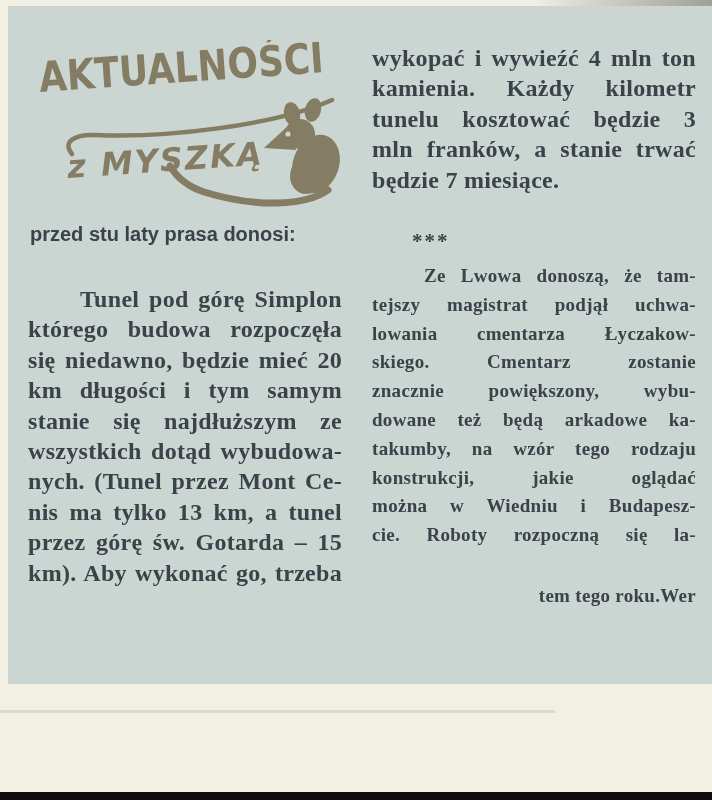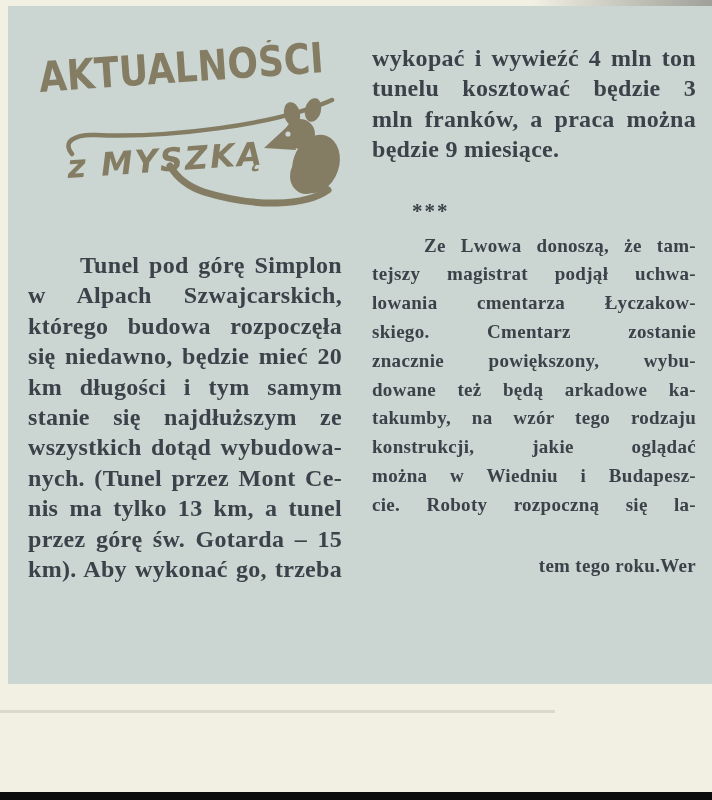--- a/index.html
+++ b/index.html
@@ -80,43 +80,44 @@
           <circle cx="34" cy="30" r="15"></circle>
           <path d="M 24 20 L -2 44 L 30 46 Z"></path>
           <ellipse cx="50" cy="60" rx="23" ry="30" transform="rotate(20 50 60)"></ellipse>
           <ellipse cx="40" cy="72" rx="16" ry="18"></ellipse>
           <circle cx="22" cy="30" r="2.6" fill="var(--panel-bg,#cbd5d1)"></circle>
         </g>
       </svg>
     </div>
 
     <div class="dateline">
+      <div class="lead-line">przed stu laty prasa donosi:</div>
     </div>
 
     <div class="story story-left">
         <div class="tline indent">Tunel pod górę Simplon</div>
-        <div class="tline">w Alpach Szwajcarskich,</div>
         <div class="tline">którego budowa rozpoczęła</div>
         <div class="tline">się niedawno, będzie mieć 20</div>
         <div class="tline">km długości i tym samym</div>
         <div class="tline">stanie się najdłuższym ze</div>
         <div class="tline">wszystkich dotąd wybudowa-</div>
         <div class="tline">nych. (Tunel przez Mont Ce-</div>
         <div class="tline">nis ma tylko 13 km, a tunel</div>
         <div class="tline">przez górę św. Gotarda – 15</div>
         <div class="tline">km). Aby wykonać go, trzeba</div>
       </div>
   </div>
 
   <div class="col col-right">
     <div class="story item1">
         <div class="tline">wykopać i wywieźć 4 mln ton</div>
+        <div class="tline">kamienia. Każdy kilometr</div>
         <div class="tline">tunelu kosztować będzie 3</div>
-        <div class="tline">mln franków, a praca można</div>
-        <div class="tline last">będzie 9 miesiące.</div>
+        <div class="tline">mln franków, a stanie trwać</div>
+        <div class="tline last">będzie 7 miesiące.</div>
       </div>
     <div class="separator">***</div>
     <div class="story item2">
         <div class="tline indent">Ze Lwowa donoszą, że tam-</div>
         <div class="tline">tejszy magistrat podjął uchwa-</div>
         <div class="tline">lowania cmentarza Łyczakow-</div>
         <div class="tline">skiego. Cmentarz zostanie</div>
         <div class="tline">znacznie powiększony, wybu-</div>
         <div class="tline">dowane też będą arkadowe ka-</div>
         <div class="tline">takumby, na wzór tego rodzaju</div>

